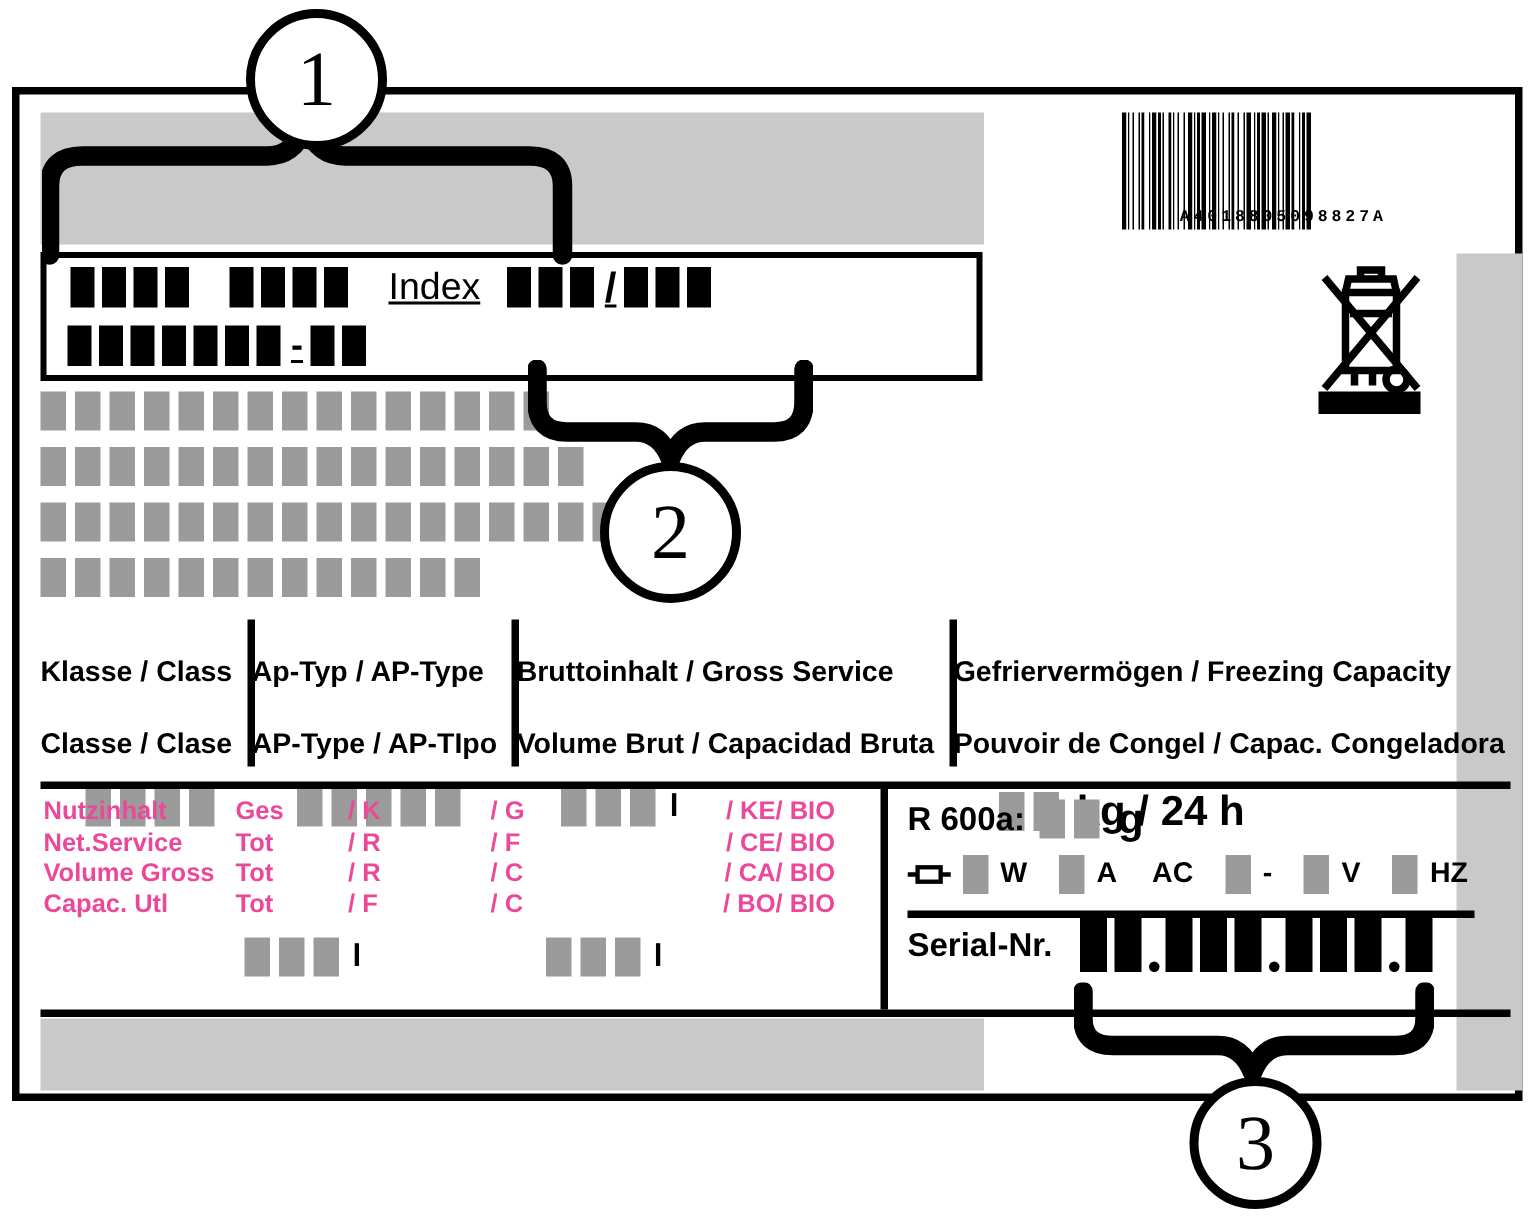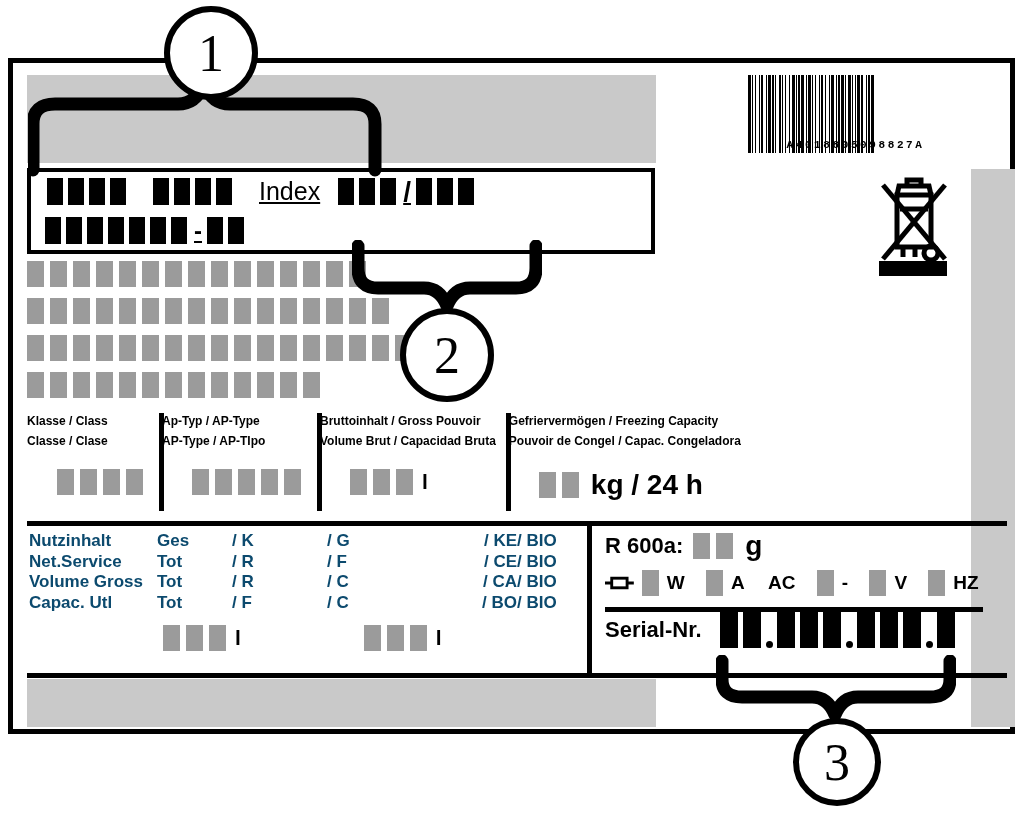--- a/index.html
+++ b/index.html
@@ -80,33 +80,33 @@
   #spec-row {
     position: absolute; left: 14px; top: 348px;
     width: 980px; height: 112px; display: flex;
   }
   .spec-col { position: relative; padding-right: 10px; }
   .spec-col + .spec-col { padding-left: 3px; }
   .spec-col + .spec-col::before {
     content: ""; position: absolute; left: 0; top: 2px;
     width: 5px; height: 98px; background: #000;
   }
-  .spec-head { font-size: 12px; font-weight: 700; color: #000; line-height: 20px; white-space: nowrap; }
+  .spec-head { font-size: 19px; font-weight: 700; color: #000; line-height: 20px; white-space: nowrap; margin-top: 28px; }
   .spec-val { display: flex; align-items: center; margin-top: 18px; padding-left: 30px; }
   .unit { font-size: 28px; font-weight: 700; margin-left: 6px; }
   .unit.thin { font-size: 21px; font-weight: 700; margin-left: 3px; }
 
   
   .hrule { position: absolute; left: 14px; width: 980px; height: 5px; background: #000; }
   #rule-1 { top: 458px; }
   #rule-2 { top: 610px; }
 
   
   #capacity-table { position: absolute; left: 16px; top: 468px; }
-  .cap-row { display: flex; font-size: 17px; font-weight: 700; line-height: 20.5px; color: #0c4a6e; }
+  .cap-row { display: flex; font-size: 17px; font-weight: 700; line-height: 20.5px; color: #ec4899; }
   .cap-row .c0 { width: 128px; }
   .cap-row .c1 { width: 75px; }
   .cap-row .c2 { width: 95px; }
   .cap-row .c3 { width: 95px; }
   .cap-row .c4 { width: 95px; text-align: right; }
   .cap-row .c5 { width: 70px; }
   #capacity-values { position: absolute; left: 150px; top: 562px; display: flex; }
   #capacity-values .vgrp { display: flex; align-items: center; margin-right: 123px; }
 
   
@@ -388,21 +388,21 @@
         <div class="spec-val">
           <span class="blk blk-g"></span>
           <span class="blk blk-g"></span>
           <span class="blk blk-g"></span>
           <span class="blk blk-g"></span>
           <span class="blk blk-g"></span>
         </div>
       </div>
       <div class="spec-col">
         <div>
-          <div class="spec-head">Bruttoinhalt / Gross Pouvoir</div>
+          <div class="spec-head">Bruttoinhalt / Gross Service</div>
           <div class="spec-head">Volume Brut / Capacidad Bruta</div>
         </div>
         <div class="spec-val">
           <span class="blk blk-g"></span>
           <span class="blk blk-g"></span>
           <span class="blk blk-g"></span>
           <span class="unit thin">l</span>
         </div>
       </div>
       <div class="spec-col">

